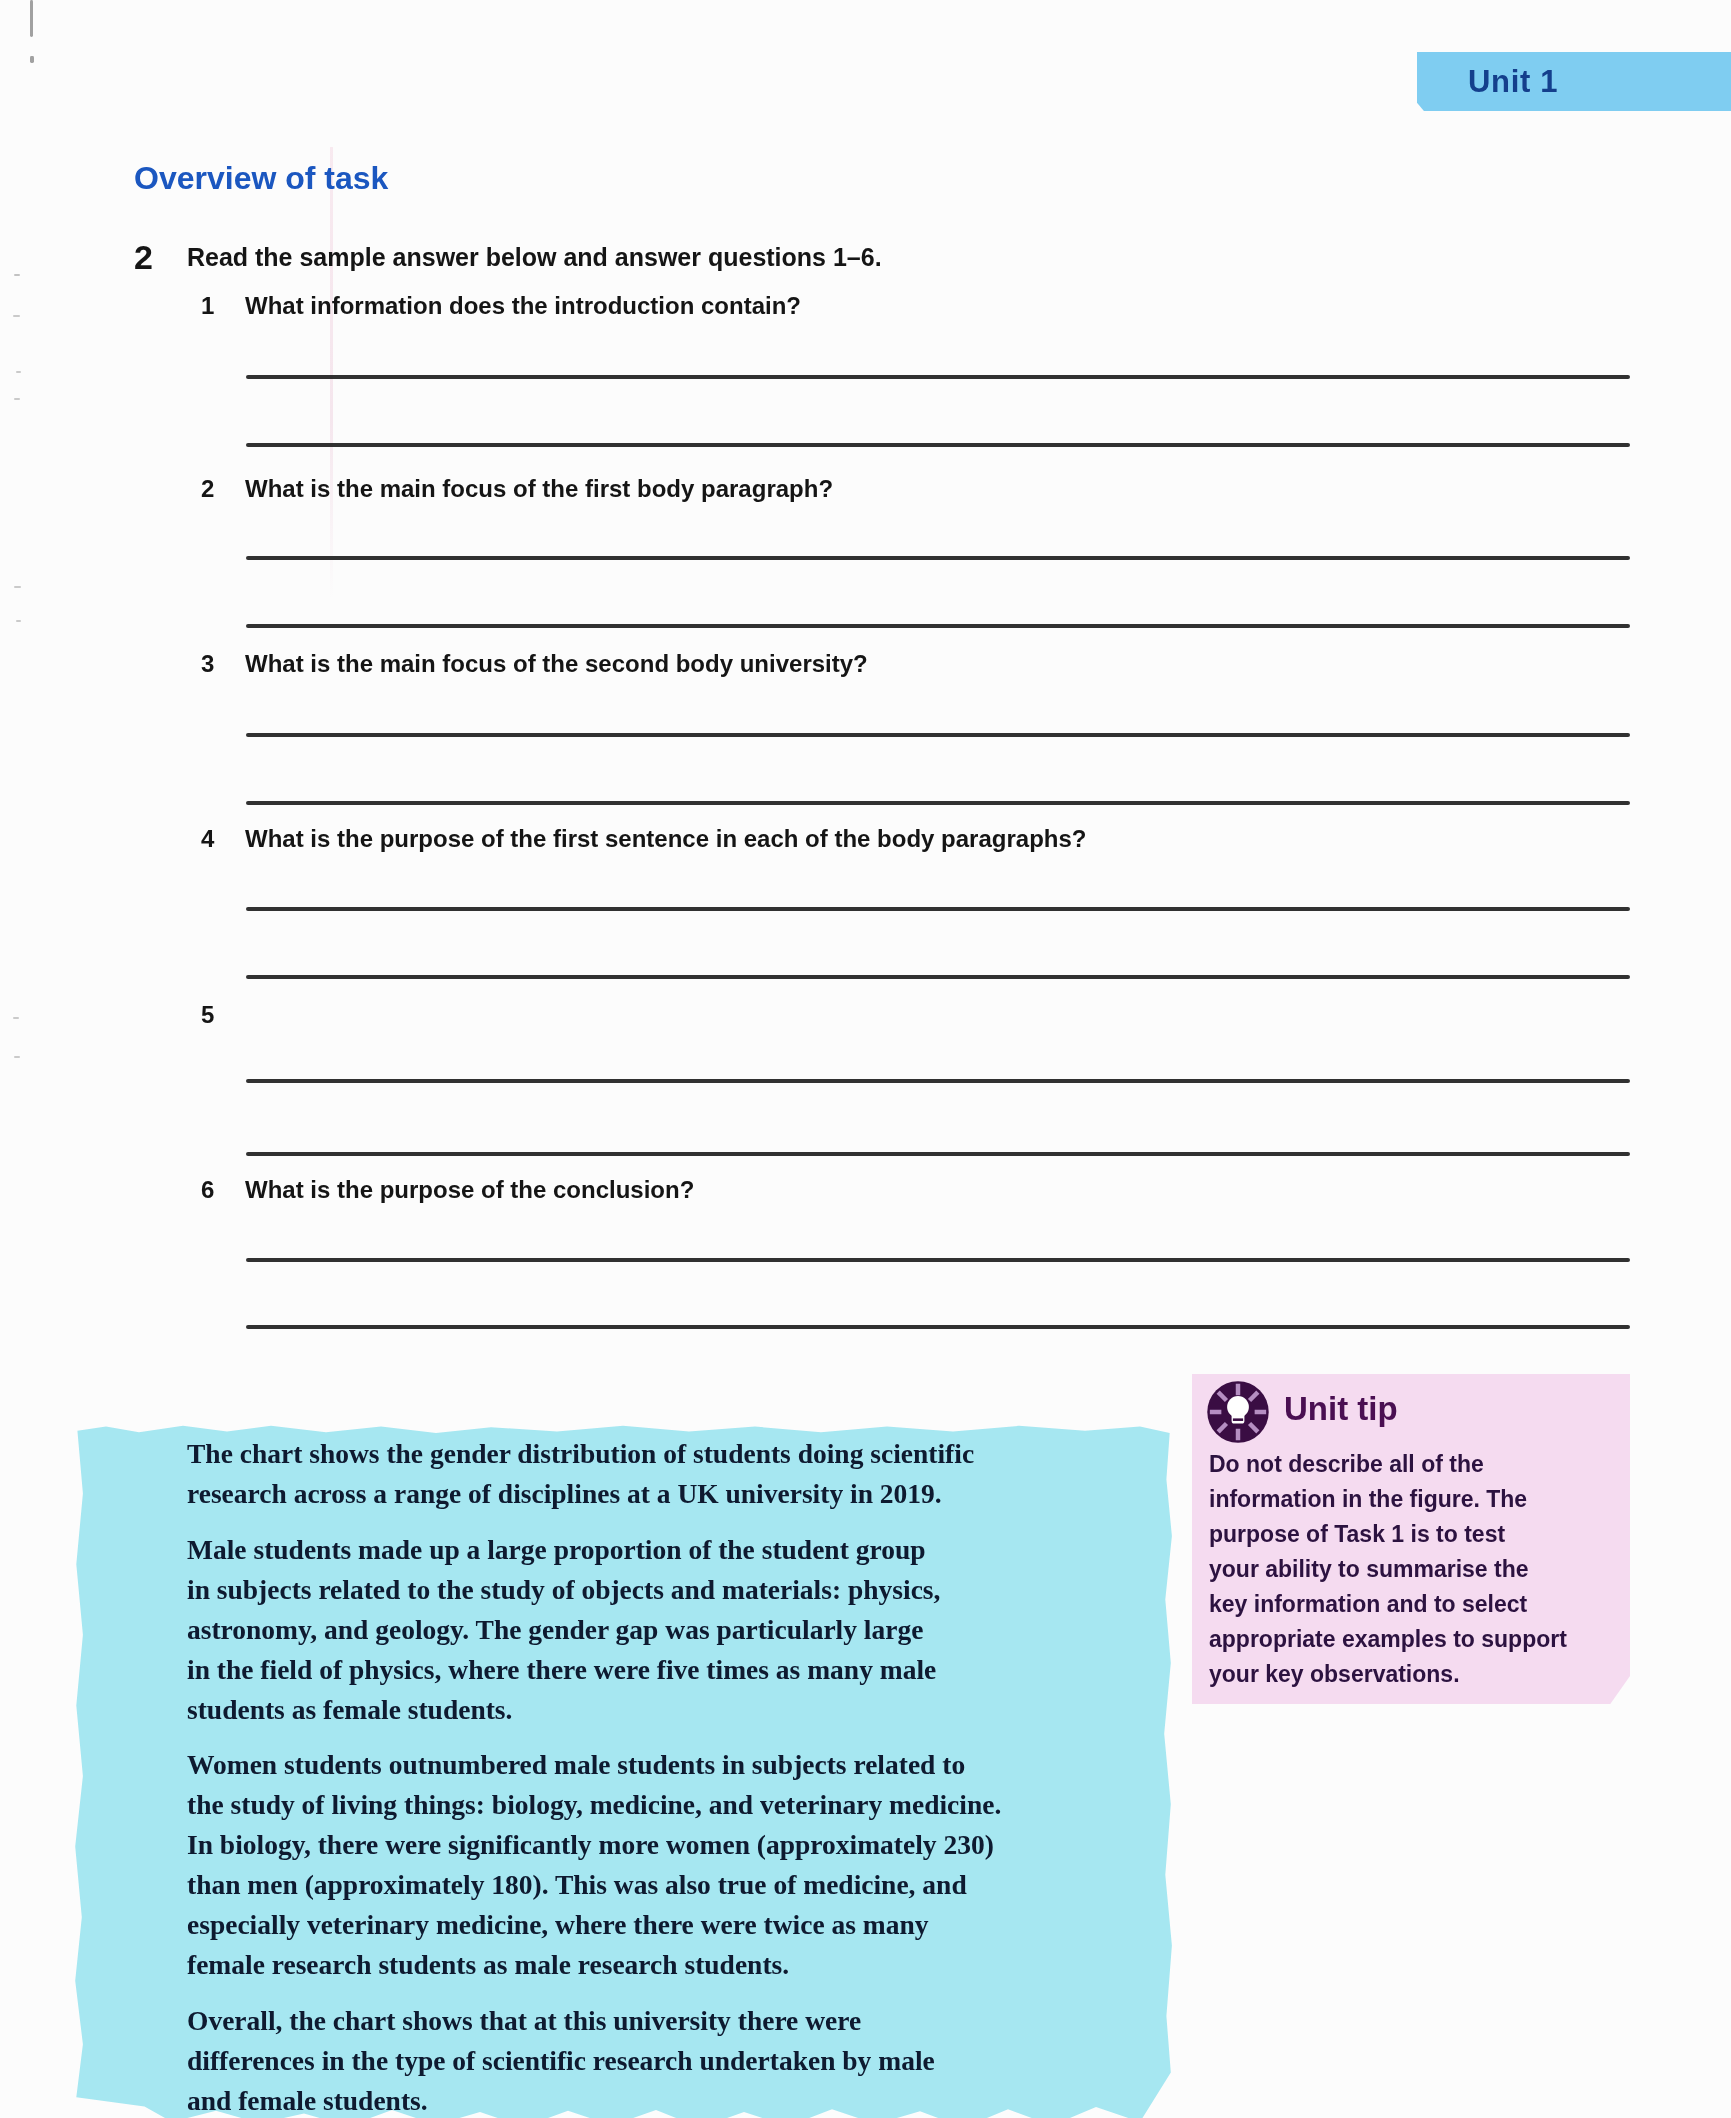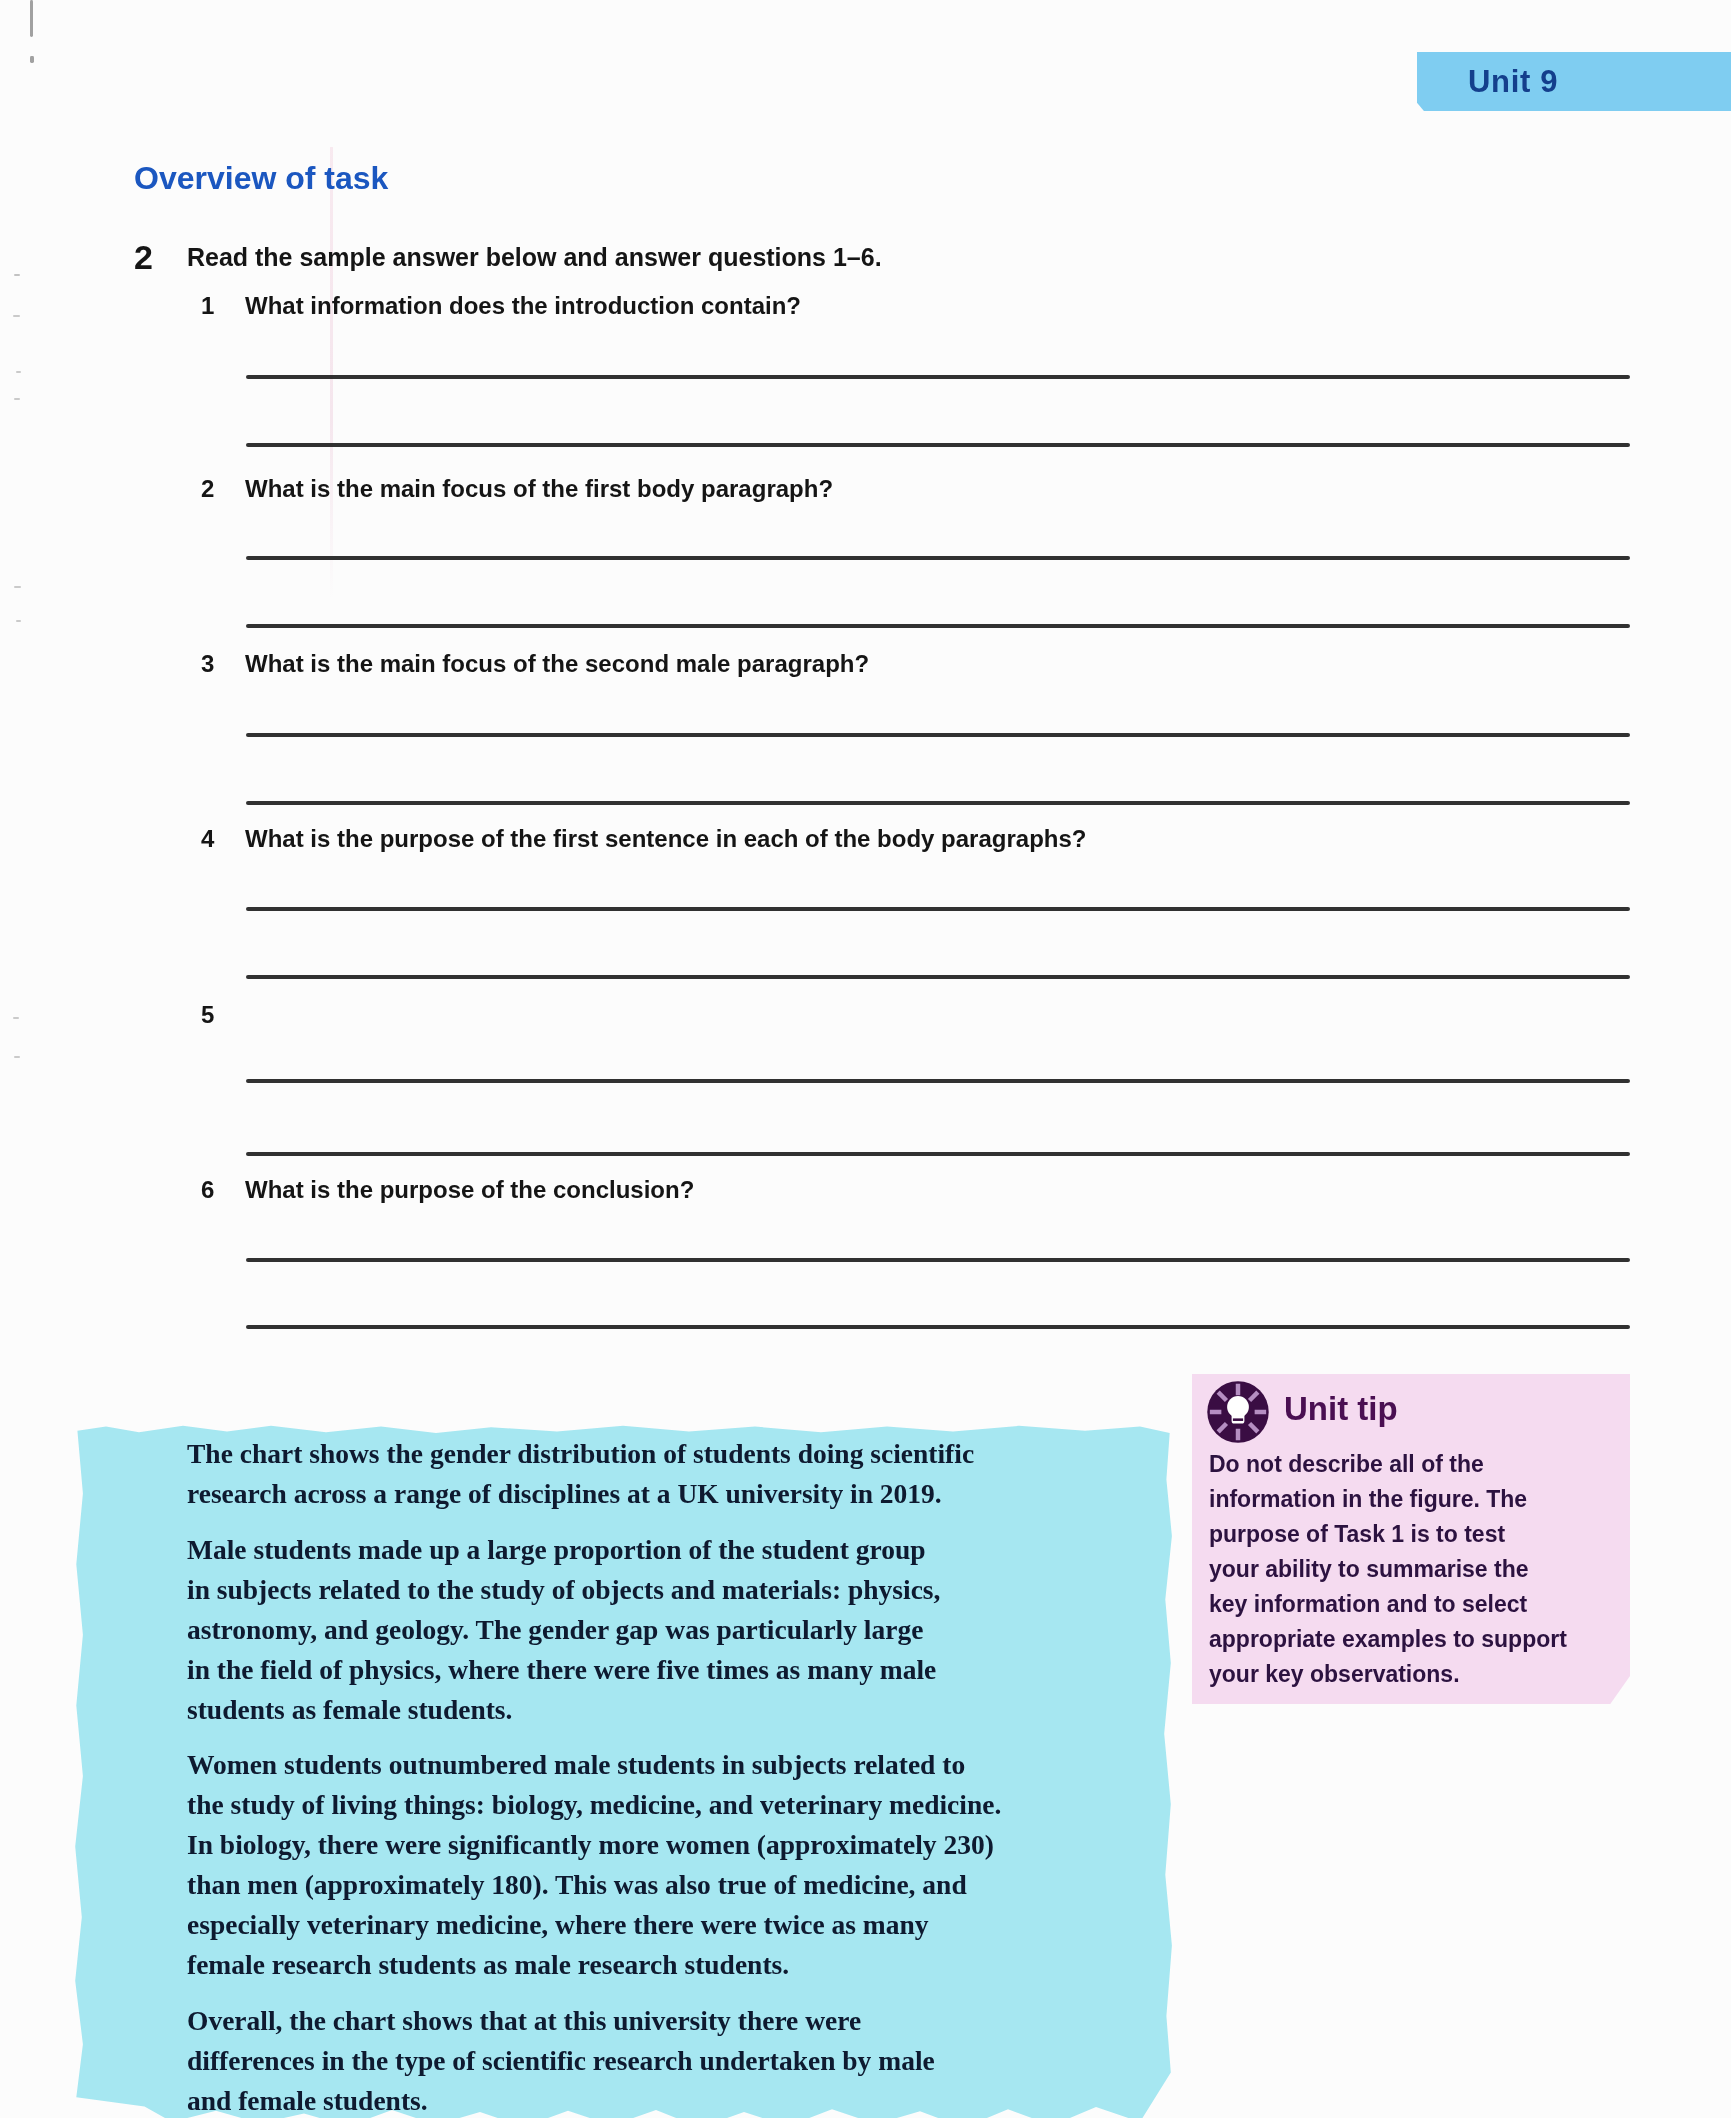--- a/index.html
+++ b/index.html
@@ -113,21 +113,21 @@
   <div class="artifact" style="left:12.7px;top:315px;width:7.8px;height:2.1px;opacity:.3;"></div>
   <div class="artifact" style="left:15.5px;top:371px;width:5px;height:2.1px;opacity:.3;"></div>
   <div class="artifact" style="left:14px;top:398px;width:6.4px;height:2.1px;opacity:.3;"></div>
   <div class="artifact" style="left:14px;top:586px;width:7px;height:2.1px;opacity:.3;"></div>
   <div class="artifact" style="left:15.5px;top:620px;width:5px;height:2.1px;opacity:.3;"></div>
   <div class="artifact" style="left:12.7px;top:1017px;width:6.4px;height:2.1px;opacity:.3;"></div>
   <div class="artifact" style="left:14px;top:1056px;width:6.4px;height:2.1px;opacity:.3;"></div>
   <div class="crease"></div>
 
   <div class="unit-tab">
-    <span>Unit 9</span>
+    <span>Unit 1</span>
   </div>
 
   <h1 class="section-title">Overview of task</h1>
 
   <div class="exercise-row">
     <span class="exercise-num">2</span>
     <span class="exercise-text">Read the sample answer below and answer questions 1–6.</span>
   </div>
 
   <div class="question" style="top:292px;">
@@ -139,21 +139,21 @@
 
   <div class="question" style="top:475px;">
     <span class="q-num">2</span>
     <span class="q-text">What is the main focus of the first body paragraph?</span>
   </div>
   <div class="ans-line" style="top:556px;"></div>
   <div class="ans-line" style="top:624px;"></div>
 
   <div class="question" style="top:650px;">
     <span class="q-num">3</span>
-    <span class="q-text">What is the main focus of the second male paragraph?</span>
+    <span class="q-text">What is the main focus of the second body university?</span>
   </div>
   <div class="ans-line" style="top:733px;"></div>
   <div class="ans-line" style="top:801px;"></div>
 
   <div class="question" style="top:825px;">
     <span class="q-num">4</span>
     <span class="q-text">What is the purpose of the first sentence in each of the body paragraphs?</span>
   </div>
   <div class="ans-line" style="top:907px;"></div>
   <div class="ans-line" style="top:975px;"></div>

